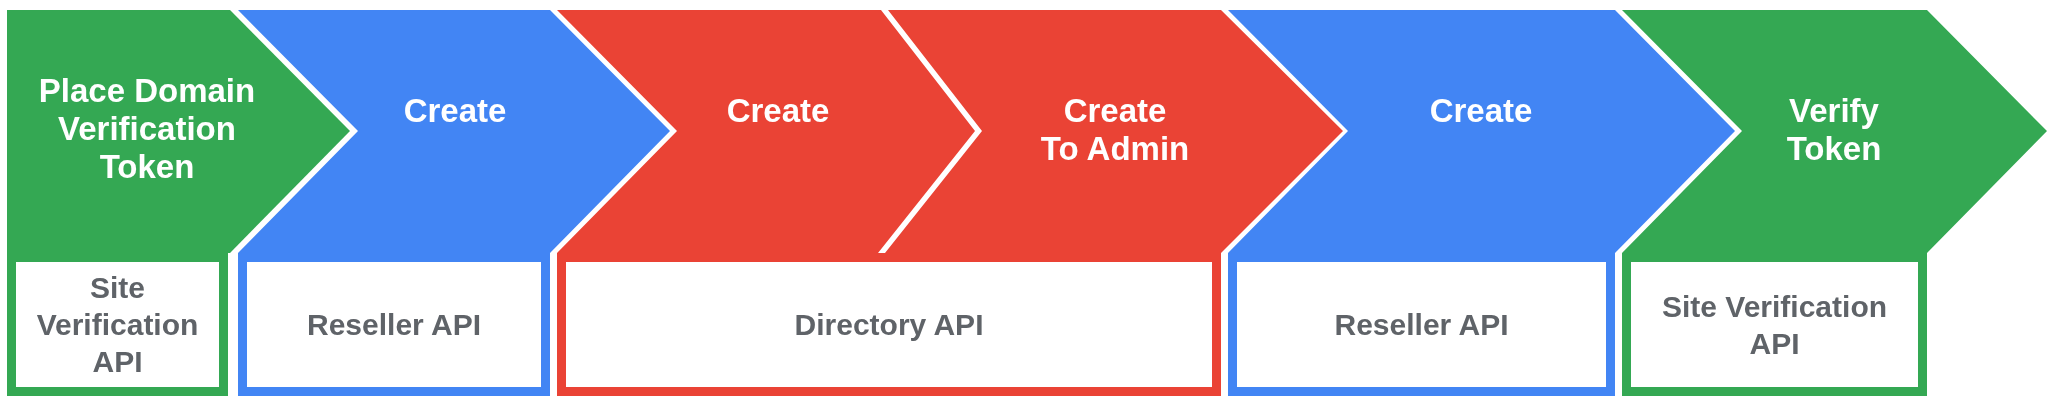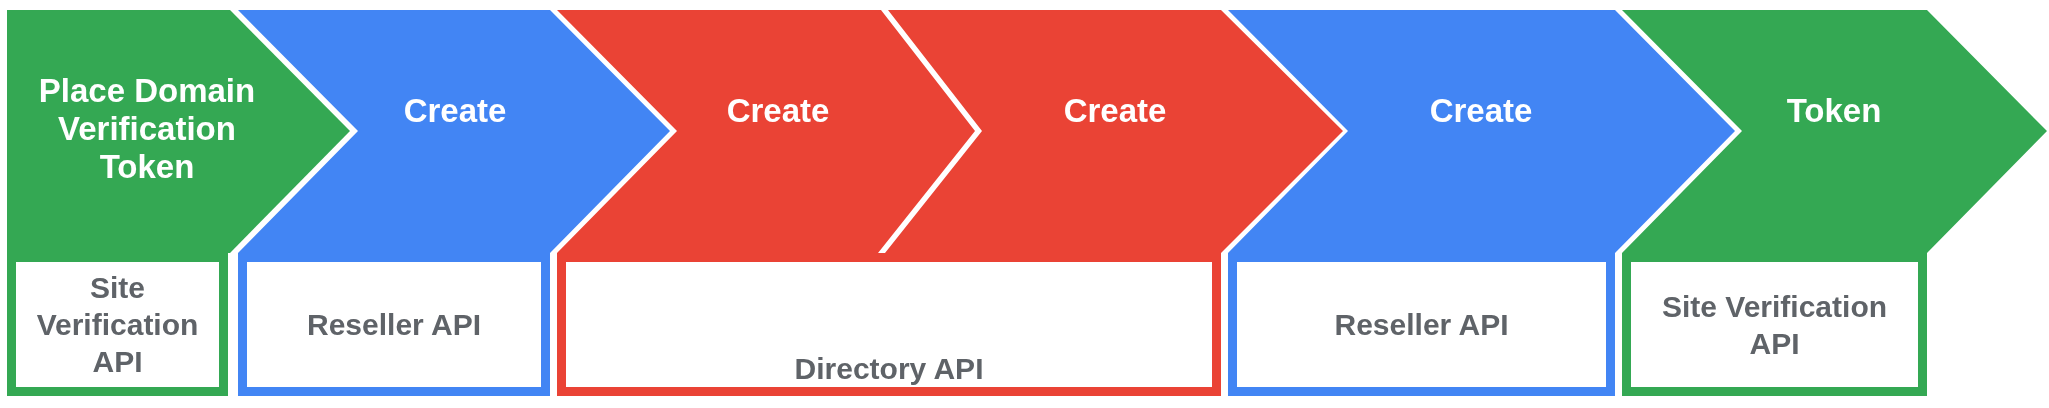--- a/index.html
+++ b/index.html
@@ -67,39 +67,41 @@
   <div class="arrow-label" style="left:304px; top:92px; width:302px;">
     <span>Create</span>
   </div>
 
   <div class="arrow-label" style="left:627px; top:92px; width:302px;">
     <span>Create</span>
   </div>
 
   <div class="arrow-label" style="left:964px; top:92px; width:302px;">
     <span>Create</span>
+    <span>To Admin</span>
   </div>
 
   <div class="arrow-label" style="left:1330px; top:92px; width:302px;">
     <span>Create</span>
   </div>
 
   <div class="arrow-label" style="left:1684px; top:92px; width:300px;">
+    <span>Verify</span>
     <span>Token</span>
   </div>
 
   <div class="api-box" style="left: 7px; width: 221px; border-color: rgb(52, 168, 83);">
     <span class="api-label">Site Verification API</span>
   </div>
 
   <div class="api-box" style="left: 238px; width: 312px; border-color: rgb(66, 133, 244);">
     <span class="api-label">Reseller API</span>
   </div>
 
-  <div class="api-box" style="left: 557px; width: 664px; border-color: rgb(234, 67, 53); align-items: flex-end;">
+  <div class="api-box" style="left: 557px; width: 664px; border-color: rgb(234, 67, 53);">
     <span class="api-label">Directory API</span>
   </div>
 
   <div class="api-box" style="left: 1228px; width: 387px; border-color: rgb(66, 133, 244);">
     <span class="api-label">Reseller API</span>
   </div>
 
   <div class="api-box" style="left: 1622px; width: 305px; border-color: rgb(52, 168, 83);">
     <span class="api-label">Site Verification API</span>
   </div>

